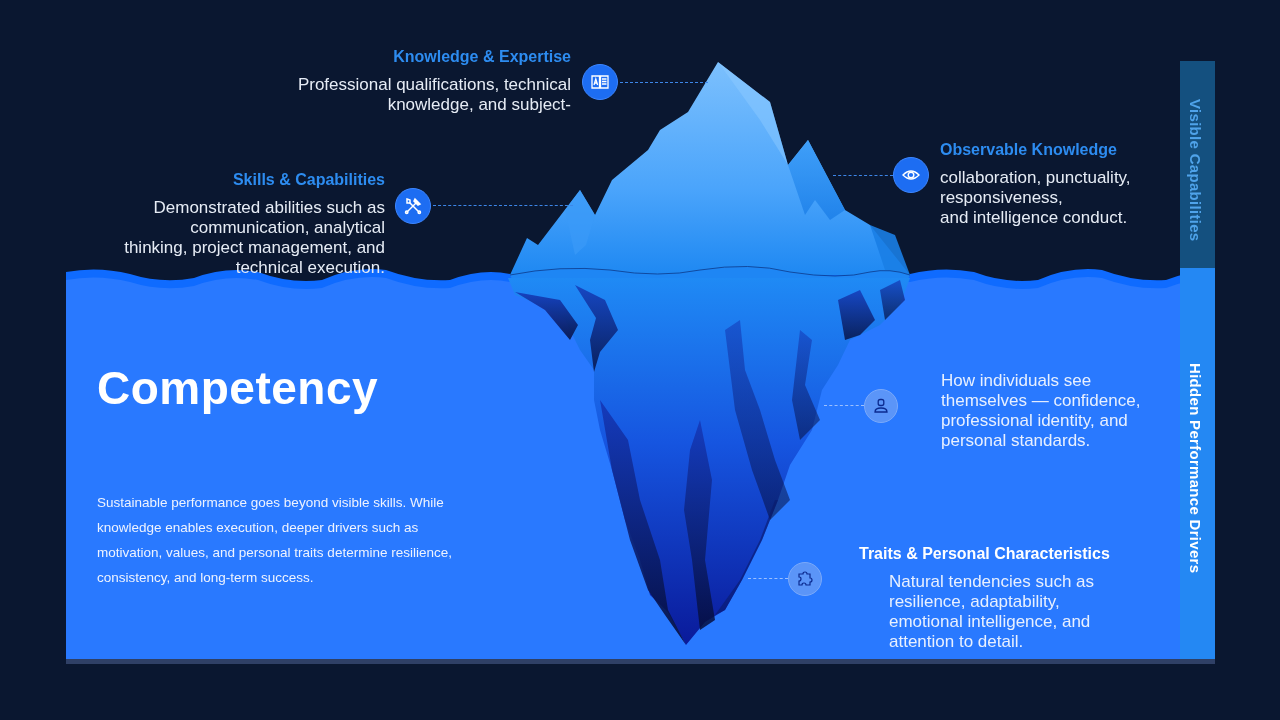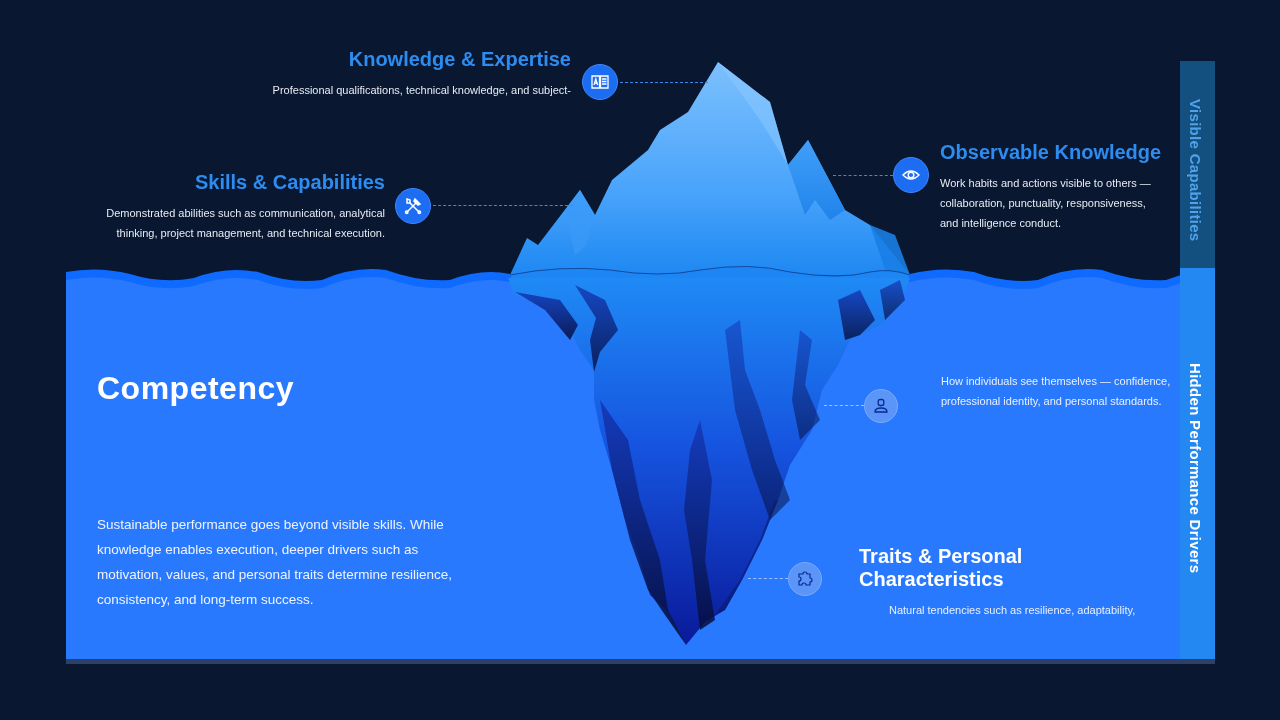--- a/index.html
+++ b/index.html
@@ -31,24 +31,24 @@
     .vlabel.bottom { left: 1187px; top: 363px; color: #ffffff; }
 
     .bottom-strip {
       position: absolute; left: 66px; top: 659px; width: 1149px; height: 5px;
       background: #2f4066;
     }
 
     
     .block { position: absolute; }
     .block h3 {
-      font-size: 20px; font-weight: bold; color: #2d8cf0; margin-bottom: 9px;
+      font-size: 16px; font-weight: bold; color: #2d8cf0; margin-bottom: 9px;
     }
     .block p {
-      font-size: 11px; line-height: 20px; color: #e6ecf5;
+      font-size: 17px; line-height: 20px; color: #e6ecf5;
     }
     .block.right-align { text-align: right; }
     .block.on-water h3 { color: #ffffff; }
     .block.on-water p { color: #e8f0ff; padding-left: 30px; }
 
     .icon-circle {
       position: absolute; width: 36px; height: 36px; border-radius: 50%;
       background: #1d6df2; border: 1px solid #3d86ff;
       display: flex; align-items: center; justify-content: center;
     }
@@ -57,26 +57,26 @@
     }
     .icon-circle svg { width: 20px; height: 20px; }
 
     .dash {
       position: absolute; height: 0; border-top: 1px dashed #3d86e8;
     }
     .dash.light { border-top-color: #9cc0ff; }
 
     .title {
       position: absolute; left: 97px; top: 360px;
-      font-size: 32px; line-height: 56px; font-weight: bold; color: #ffffff;
+      font-size: 46px; line-height: 56px; font-weight: bold; color: #ffffff;
       letter-spacing: 0.5px;
     }
     .subtitle {
       position: absolute; left: 97px; top: 490px; width: 390px;
-      font-size: 13.5px; line-height: 25px; color: #eef3ff; margin-top: 22px;
+      font-size: 13.5px; line-height: 25px; color: #eef3ff;
     }
   </style>
 </head>
 <body>
 
 <div class="stage">
 
   <svg class="water-svg" viewBox="0 0 1280 720">
     <defs>
       <linearGradient id="tipGrad" x1="0" y1="0" x2="0" y2="1">
@@ -162,21 +162,20 @@
       <path d="M16,16 L7,7"></path>
       <path d="M4,3 L7,4 L7,7 L4,7 Z"></path>
       <circle cx="16.3" cy="16.3" r="1.2"></circle>
       <circle cx="3.7" cy="16.3" r="1.2"></circle>
     </svg>
   </div>
   <div class="dash" style="left:433px; top:205px; width:140px;"></div>
 
   <div class="block" style="left:940px; top:141px; width:235px;">
     <h3>Observable Knowledge</h3>
-    <p>Work habits and actions visible to others —</p>
     <p>collaboration, punctuality, responsiveness,</p>
     <p>and intelligence conduct.</p>
   </div>
   <div class="icon-circle" style="left:893px; top:157px;">
     <svg viewBox="0 0 20 20" fill="none" stroke="#ffffff" stroke-width="1.4">
       <path d="M2,10 Q10,2 18,10 Q10,18 2,10 Z"></path>
       <circle cx="10" cy="10" r="2.8"></circle>
     </svg>
   </div>
   <div class="dash" style="left:833px; top:175px; width:60px;"></div>
@@ -194,20 +193,21 @@
     <svg viewBox="0 0 20 20" fill="none" stroke="#0b2a8f" stroke-width="1.3">
       <rect x="7.2" y="3.5" width="5.6" height="6" rx="2"></rect>
       <path d="M4,16 Q4,12 10,12 Q16,12 16,16 Z"></path>
     </svg>
   </div>
   <div class="dash light" style="left:824px; top:405px; width:40px;"></div>
 
   <div class="block on-water" style="left:859px; top:545px; width:300px;">
     <h3>Traits &amp; Personal Characteristics</h3>
     <p>Natural tendencies such as resilience, adaptability,</p>
+    <p>emotional intelligence, and attention to detail.</p>
   </div>
   <div class="icon-circle light" style="left:788px; top:562px; width:34px; height:34px;">
     <svg viewBox="0 0 20 20" fill="none" stroke="#0b2a8f" stroke-width="1.2">
       <path d="M4,5 L8,5 Q8,3 10,3 Q12,3 12,5 L15,5 L15,9 Q17,9 17,11 Q17,13 15,13 L15,16 L11,16 Q11,14 9,14 Q7,14 7,16 L4,16 L4,12 Q6,12 6,10 Q6,8 4,8 Z"></path>
     </svg>
   </div>
   <div class="dash light" style="left:748px; top:578px; width:40px;"></div>
 
 </div>
 

